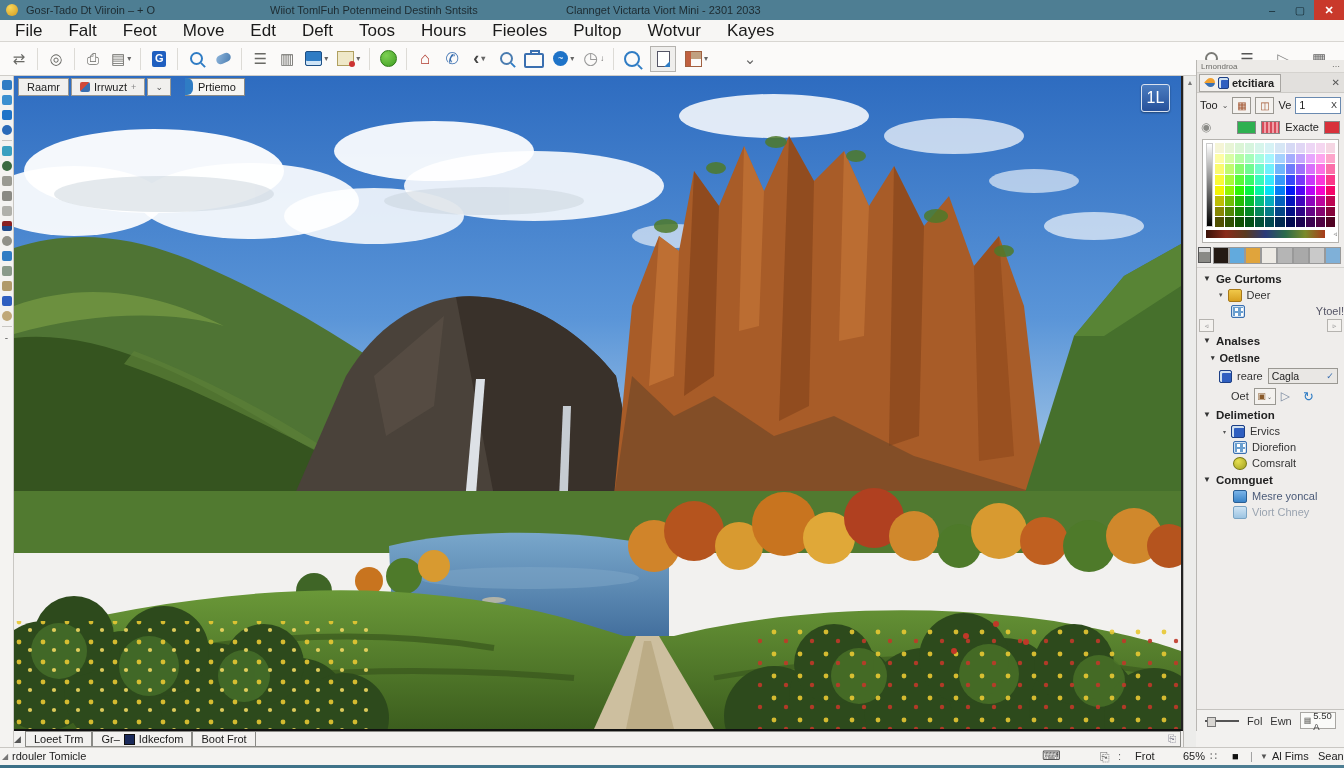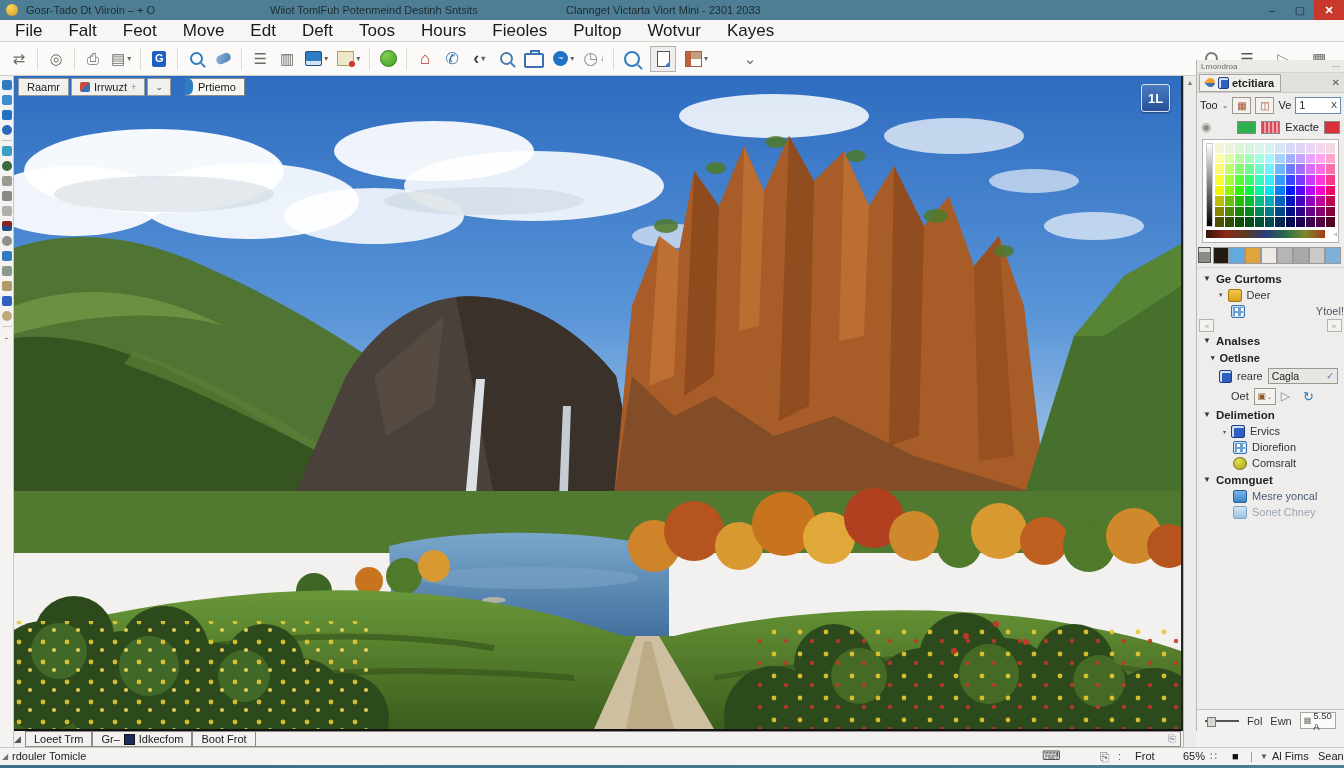--- a/index.html
+++ b/index.html
@@ -58,21 +58,21 @@
   .canvas svg{display:block;width:100%;height:100%;}
   .ctabs{position:absolute;left:18px;top:78px;display:flex;gap:2px;z-index:5;}
   .ctab{height:16px;display:flex;align-items:center;gap:4px;padding:0 8px;background:#f1f0ee;
         border:1px solid #9a9892;font-size:11px;color:#222;}
   .ctab .mini{width:10px;height:10px;background:linear-gradient(135deg,#d04a3a 50%,#3a6fb0 50%);border-radius:2px;}
   .ctabbtn{width:22px;height:16px;background:#f1f0ee;border:1px solid #9a9892;display:flex;align-items:center;justify-content:center;font-size:9px;color:#555;}
   .floattag{position:absolute;left:185px;top:78px;z-index:5;height:16px;display:flex;align-items:center;padding:0 8px 0 12px;
             background:#f6f5f2;border:1px solid #8a8a86;font-size:11px;color:#1a1a1a;}
   .floattag::before{content:"";position:absolute;left:-1px;top:-1px;width:8px;height:17px;background:#2f7cc4;border-radius:0 6px 6px 0;}
   .zoombadge{position:absolute;left:1141px;top:84px;z-index:5;width:27px;height:26px;border:1px solid #d9e2ef;border-radius:3px;
-             background:linear-gradient(#4a7cc0,#27519a);color:#fff;font-weight:bold;font-size:13px;
+             background:linear-gradient(#4a7cc0,#27519a);color:#fff;font-weight:normal;font-size:16px;
              display:flex;align-items:center;justify-content:center;box-shadow:0 1px 2px rgba(0,0,0,.4);}
   
   .vscroll{position:absolute;left:1183px;top:76px;width:13px;height:671px;background:#ececea;border-left:1px solid #b9b7b3;
            display:flex;flex-direction:column;align-items:center;padding-top:3px;box-sizing:border-box;font-size:7px;color:#777;}
   
   .rpanel{position:absolute;left:1196px;top:60px;width:148px;height:671px;background:#efedeb;border-left:1px solid #b9b7b3;box-sizing:border-box;}
   .rp-header{height:12px;background:#eceae7;border-bottom:1px solid #d5d3cf;color:#6a6a66;font-size:8px;
              display:flex;align-items:center;justify-content:space-between;padding:0 4px;}
   .rp-tabrow{height:19px;background:#e2e0dd;display:flex;align-items:center;padding:0 2px;border-bottom:1px solid #cccac6;}
   .rp-tab{height:16px;display:flex;align-items:center;gap:3px;padding:0 6px;background:#f1efec;border:1px solid #a8a6a2;font-size:11px;font-weight:bold;color:#222;}
@@ -668,21 +668,21 @@
     <div class="sect">
       <span class="tri">▼</span>
       <span>Comnguet</span>
     </div>
     <div class="item" style="padding-left:36px;">
       <span class="ico folder-b"></span>
       <span style="color:#4a5a78;">Mesre yoncal</span>
     </div>
     <div class="item" style="padding-left:36px;">
       <span class="ico folder-lb"></span>
-      <span style="color:#9aa4b0;">Sonet Chney</span>
+      <span style="color:#9aa4b0;">Viort Chney</span>
     </div>
 
     <div class="rp-bottom">
       <span class="sliderline"></span>
       <span>Fol</span>
       <span>Ewn</span>
       <span class="zoombox">
         <span style="color:#6a6a66;font-size:8px;">▦</span>
         <span>5.50 A</span>
       </span>

